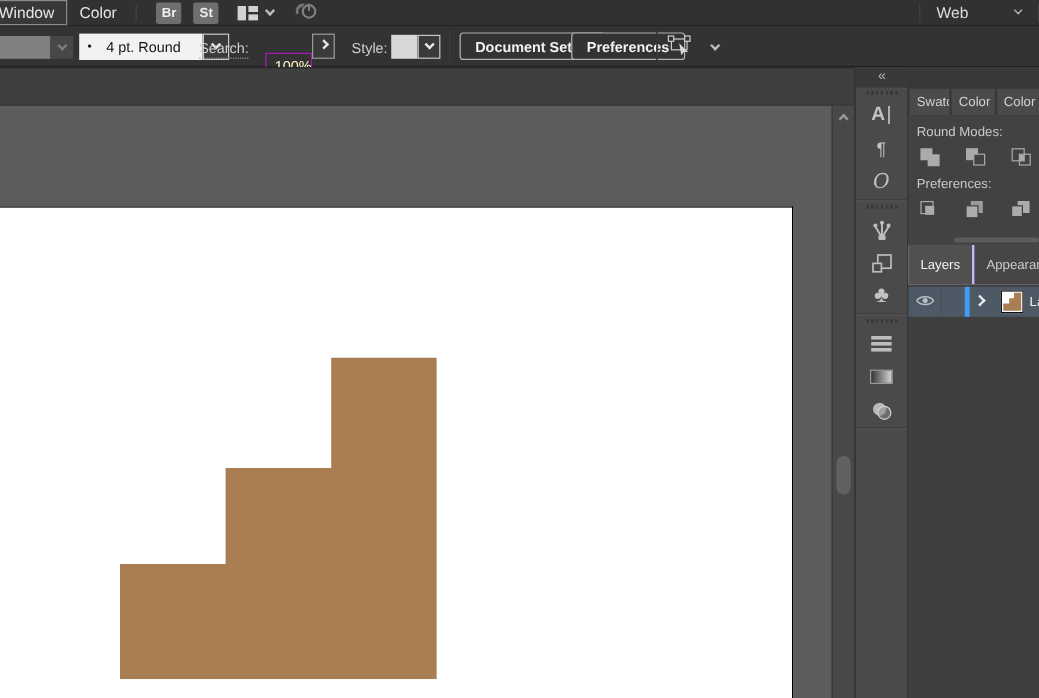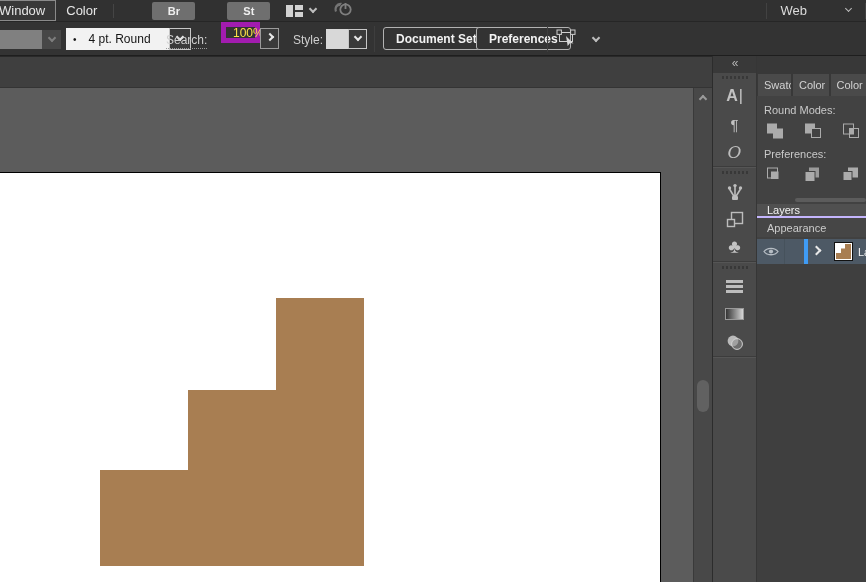--- a/index.html
+++ b/index.html
@@ -7,21 +7,21 @@
               font-family:"Liberation Sans", sans-serif; }
   .stage { position:relative; width:866px; height:582px; overflow:hidden; }
 
   
   .menubar { position:absolute; left:0; top:0; width:866px; height:22px;
              background:#313131; border-bottom:1px solid #262626;
              display:flex; align-items:center; color:#e6e6e6; font-size:13px; }
   .menu-item { padding:2px 10px; white-space:nowrap; }
   .menu-item.boxed { border:1px solid #8a8a8a; background:#383838; margin-left:-12px; }
   .mb-sep { width:1px; height:14px; background:#454545; margin:0 6px; }
-  .badge { width:43px; height:18px; margin-left:32px; background:#6f6f6f; border-radius:2px;
+  .badge { width:21px; height:18px; margin-left:10px; background:#6f6f6f; border-radius:2px;
            color:#efefef; font-size:11px; font-weight:bold; display:flex;
            align-items:center; justify-content:center; }
   .ws-icon { width:17px; height:12px; margin-left:16px; display:grid;
              grid-template-columns:7px 8px; grid-template-rows:5px 5px; gap:2px; }
   .ws-icon i { background:#d2d2d2; } .ws-icon i.tall { grid-row:1 / span 2; }
   .chv { display:inline-block; width:6px; height:6px; border-right:2px solid #bdbdbd;
          border-bottom:2px solid #bdbdbd; transform:rotate(45deg); margin-left:7px; position:relative; top:-2px;}
   .chv.small { width:5px; height:5px; border-width:1.5px; }
   .chv.right { transform:rotate(-45deg); margin:0; }
   .touch-icon { margin-left:16px; opacity:.75; }
@@ -42,22 +42,22 @@
   .profile-chev  { left:42px; top:8px; width:19px; height:19px; background:#474747;
                    display:flex; align-items:center; justify-content:center; }
   .profile-chev .chv { border-color:#7d7d7d; margin:0; }
   .brush-field { left:66px; top:6px; width:103px; height:22px; background:#f2f2f2;
                  color:#151515; display:flex; align-items:center; padding-left:7px; }
   .brush-field .bullet { font-size:10px; margin-right:12px; }
   .btn-chev { width:22px; height:22px; background:#3a3a3a; border:1px solid #c7c7c7;
               display:flex; align-items:center; justify-content:center; }
   .brush-chev { left:169px; top:6px; }
   .opacity-label { left:166px; top:11px; border-bottom:1px dotted #9a9a9a; padding-bottom:1px; }
-  .opacity-field { left:221px; top:0; width:39px; height:21px; border:5px solid #a21caf;
-                   color:#fde047; display:flex; align-items:center; padding-left:7px; }
+  .opacity-field { left:221px; top:22px; width:39px; height:21px; border:1px solid #a21caf;
+                   color:#fef9c3; display:flex; align-items:center; padding-left:7px; }
   .opacity-arrow { left:260px; top:6px; width:19px; height:21px; border:1px solid #9b9b9b;
                    display:flex; align-items:center; justify-content:center; }
   .style-label { left:293px; top:11px; }
   .style-swatch { left:326px; top:7px; width:22px; height:20px; background:#d8d8d8; }
   .style-chev { left:348px; top:7px; width:19px; height:20px; }
   .cb-sep { top:4px; width:1px; height:26px; background:#252525; border-right:1px solid #3e3e3e; }
   .sep1 { left:374px; } .sep2 { left:547px; }
   .cb-button { top:5px; height:23px; border:1px solid #b2b2b2; border-radius:3px;
                color:#f2f2f2; font-weight:bold; font-size:12px; display:flex;
                align-items:center; padding:0 12px; background:#333333; }
@@ -107,21 +107,21 @@
   .color-tabs { height:22px; background:#383838; display:flex; gap:2px; padding-left:1px; }
   .ptab { background:#4a4a4a; color:#d2d2d2; font-size:11px; line-height:22px;
           padding:0 6px; white-space:nowrap; overflow:hidden; }
   .ptab.clip { max-width:33px; }
   .pf-body { height:108px; background:#424242; position:relative; padding:8px 0 0 7px; }
   .pf-label { color:#c9c9c9; font-size:11px; margin-bottom:5px; }
   .pf-row { display:flex; gap:16px; margin-bottom:7px; }
   .pf-btn { width:22px; height:20px; display:flex; align-items:center; justify-content:center; }
   .pf-hscroll { position:absolute; bottom:2px; left:38px; right:0; height:4px;
                 background:#5c5c5c; border-radius:2px; }
-  .layers-tabbar { height:33px; background:#c4b5fd; display:flex; gap:2px;flex-direction:column; }
+  .layers-tabbar { height:33px; background:#c4b5fd; display:flex; gap:2px; }
   .ltab { font-size:11px; display:flex; align-items:center; padding:0 10px; white-space:nowrap; }
   .ltab.active { background:#505050; color:#f2f2f2; }
   .ltab.idle { background:#464646; color:#cccccc; flex:1; }
   .layer-row { height:25px; margin-top:2px; display:flex; align-items:center; position:relative; }
   .eye-cell { width:28px; height:100%; display:flex; align-items:center; justify-content:center;
               border-right:1px solid #46525c; }
   .sel-bar { position:absolute; left:47px; top:0; width:4px; height:100%; }
   .expand-arrow { position:absolute; left:56px; top:8px; width:7px; height:7px;
                   border-right:2px solid #e8e8e8; border-bottom:2px solid #e8e8e8; transform:rotate(-45deg); }
   .layer-thumb { position:absolute; left:77px; top:3px; width:19px; height:19px;

